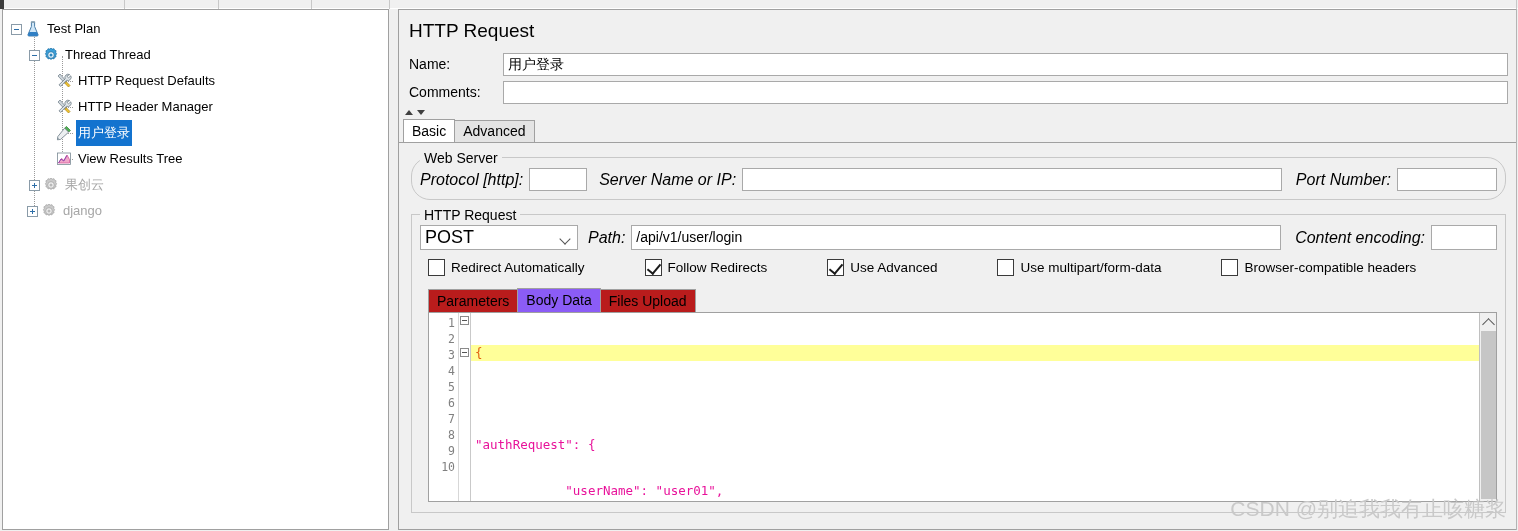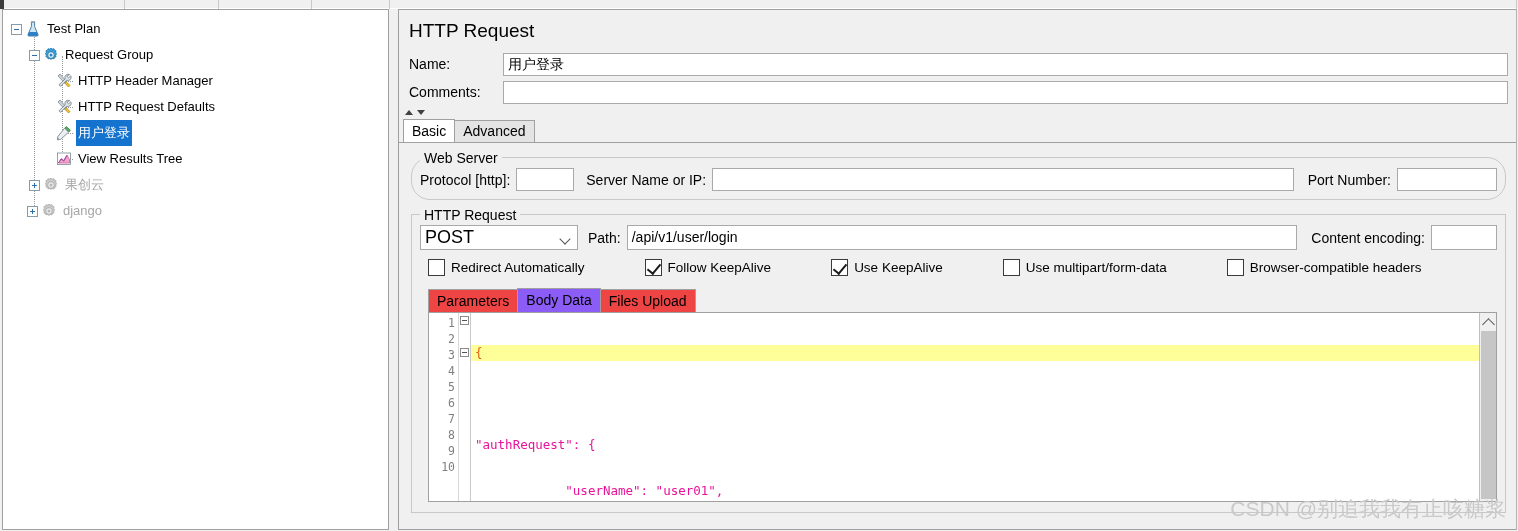--- a/index.html
+++ b/index.html
@@ -185,23 +185,24 @@
     top: -8px; left: 8px;
     background: #f0f0f0;
     padding: 0 4px;
     font-size: 14px;
     color: #000;
   }
   .inline-row {
     display: flex; align-items: center;
   }
   .inline-row .lab {
-    font-size: 14px;
+    font-size: 16px;
     margin-right: 6px;
     white-space: nowrap;
+    font-style: italic;
   }
   .inp {
     height: 23px;
     background: #ffffff;
     border: 1px solid #a9a9a9;
     font-size: 14px;
     line-height: 21px;
     padding: 0 4px;
     white-space: nowrap;
     overflow: hidden;
@@ -258,21 +259,21 @@
     display: flex; align-items: flex-end;
     padding-left: 8px;
     margin-top: 12px;
     height: 24px;
   }
   .btab {
     height: 23px;
     line-height: 22px;
     padding: 0 8px;
     font-size: 14px;
-    background: #ef4444;
+    background: #b91c1c;
     border: 1px solid #a0a0a0;
     border-bottom: none;
     margin-right: -1px;
     color: #000;
   }
   .btab.active { background: #8b5cf6; height: 24px; line-height: 23px; z-index: 2; position: relative; }
 
   .editor-wrap {
     position: relative;
     margin: 0 0 0 8px;
@@ -391,43 +392,43 @@
 
       <div class="tree-row" style="padding-left:26px">
         <div class="handle"></div>
         <div class="ico">
           <svg viewBox="0 0 18 18" width="18" height="18">
             <path d="M9 2.2 l1.4 .9 1.6-.4 .6 1.5 1.5 .6 -.4 1.6 .9 1.4 -.9 1.4 .4 1.6 -1.5 .6 -.6 1.5 -1.6-.4 -1.4 .9 -1.4-.9 -1.6 .4 -.6-1.5 -1.5-.6 .4-1.6 -.9-1.4 .9-1.4 -.4-1.6 1.5-.6 .6-1.5 1.6 .4 Z" fill="#3a9fd8" stroke="#1a6ea5" stroke-width=".7"></path>
             <circle cx="9" cy="9" r="3.3" fill="#e9f5fc" stroke="#1a6ea5" stroke-width=".8"></circle>
             <circle cx="9" cy="9" r="1.5" fill="#2b86c0"></circle>
           </svg>
         </div>
-        <span class="lbl">Request Group</span>
+        <span class="lbl">Thread Thread</span>
       </div>
 
       <div class="tree-row" style="padding-left:52px">
         <div class="ico">
           <svg viewBox="0 0 18 18" width="18" height="18">
             <path d="M3 4 L5 2 L12 10 L10.5 12 Z" fill="#cfd6db" stroke="#6a7a86" stroke-width=".7"></path>
             <path d="M11 9.5 L15 13.5 L13.5 15 L9.8 11.2 Z" fill="#f2c32e" stroke="#a8821a" stroke-width=".7"></path>
             <path d="M14.6 2.6 a3.2 3.2 0 0 0 -4.4 4.2 L4 12.8 L5.6 14.4 L11.6 8.2 a3.2 3.2 0 0 0 4.2-4.4 L13.6 5.8 L11.8 4.2 Z" fill="#e0e6ea" stroke="#5a6a76" stroke-width=".7"></path>
           </svg>
         </div>
-        <span class="lbl">HTTP Header Manager</span>
+        <span class="lbl">HTTP Request Defaults</span>
       </div>
 
       <div class="tree-row" style="padding-left:52px">
         <div class="ico">
           <svg viewBox="0 0 18 18" width="18" height="18">
             <path d="M3 4 L5 2 L12 10 L10.5 12 Z" fill="#cfd6db" stroke="#6a7a86" stroke-width=".7"></path>
             <path d="M11 9.5 L15 13.5 L13.5 15 L9.8 11.2 Z" fill="#f2c32e" stroke="#a8821a" stroke-width=".7"></path>
             <path d="M14.6 2.6 a3.2 3.2 0 0 0 -4.4 4.2 L4 12.8 L5.6 14.4 L11.6 8.2 a3.2 3.2 0 0 0 4.2-4.4 L13.6 5.8 L11.8 4.2 Z" fill="#e0e6ea" stroke="#5a6a76" stroke-width=".7"></path>
           </svg>
         </div>
-        <span class="lbl">HTTP Request Defaults</span>
+        <span class="lbl">HTTP Header Manager</span>
       </div>
 
       <div class="tree-row selected" style="padding-left:52px">
         <div class="ico">
           <svg viewBox="0 0 18 18" width="18" height="18">
             <path d="M11.4 2.4 L15.4 6.4 L13.8 8 L9.8 4 Z" fill="#4caf50" stroke="#2b7a31" stroke-width=".7"></path>
             <path d="M9.6 4.2 L13.6 8.2 L5.6 15.4 L2.4 15.8 L2.8 12.6 Z" fill="#eceff1" stroke="#6b7a85" stroke-width=".8"></path>
             <path d="M2.4 15.8 L3.8 14.4 L2.8 13.4 Z" fill="#7a8a95"></path>
           </svg>
         </div>
@@ -524,25 +525,25 @@
         <div class="inp" style="width:66px; height:25px; line-height:23px;"></div>
       </div>
 
       <div class="checkrow">
         <label class="cbitem">
           <span class="cbox"></span>
           <span class="cblabel">Redirect Automatically</span>
         </label>
         <label class="cbitem">
           <span class="cbox checked"></span>
-          <span class="cblabel">Follow KeepAlive</span>
+          <span class="cblabel">Follow Redirects</span>
         </label>
         <label class="cbitem">
           <span class="cbox checked"></span>
-          <span class="cblabel">Use KeepAlive</span>
+          <span class="cblabel">Use Advanced</span>
         </label>
         <label class="cbitem">
           <span class="cbox"></span>
           <span class="cblabel">Use multipart/form-data</span>
         </label>
         <label class="cbitem">
           <span class="cbox"></span>
           <span class="cblabel">Browser-compatible headers</span>
         </label>
       </div>

